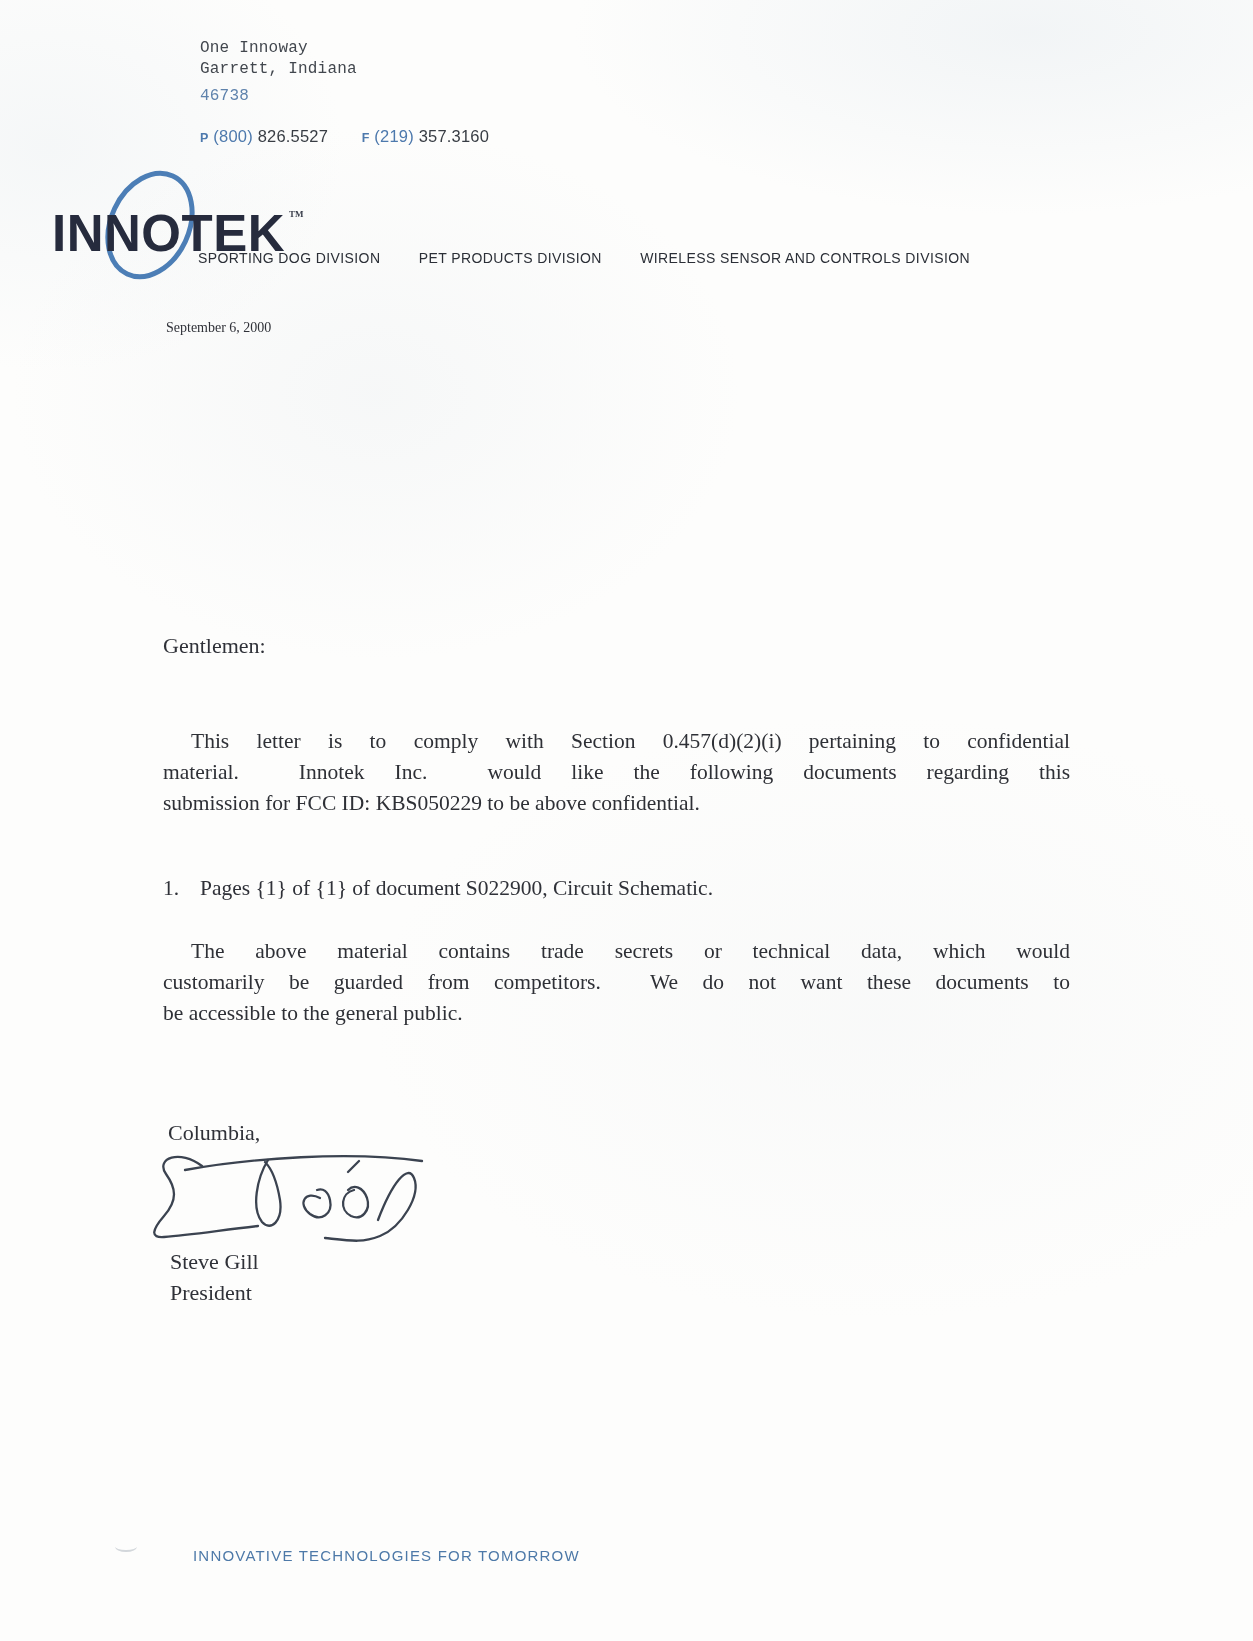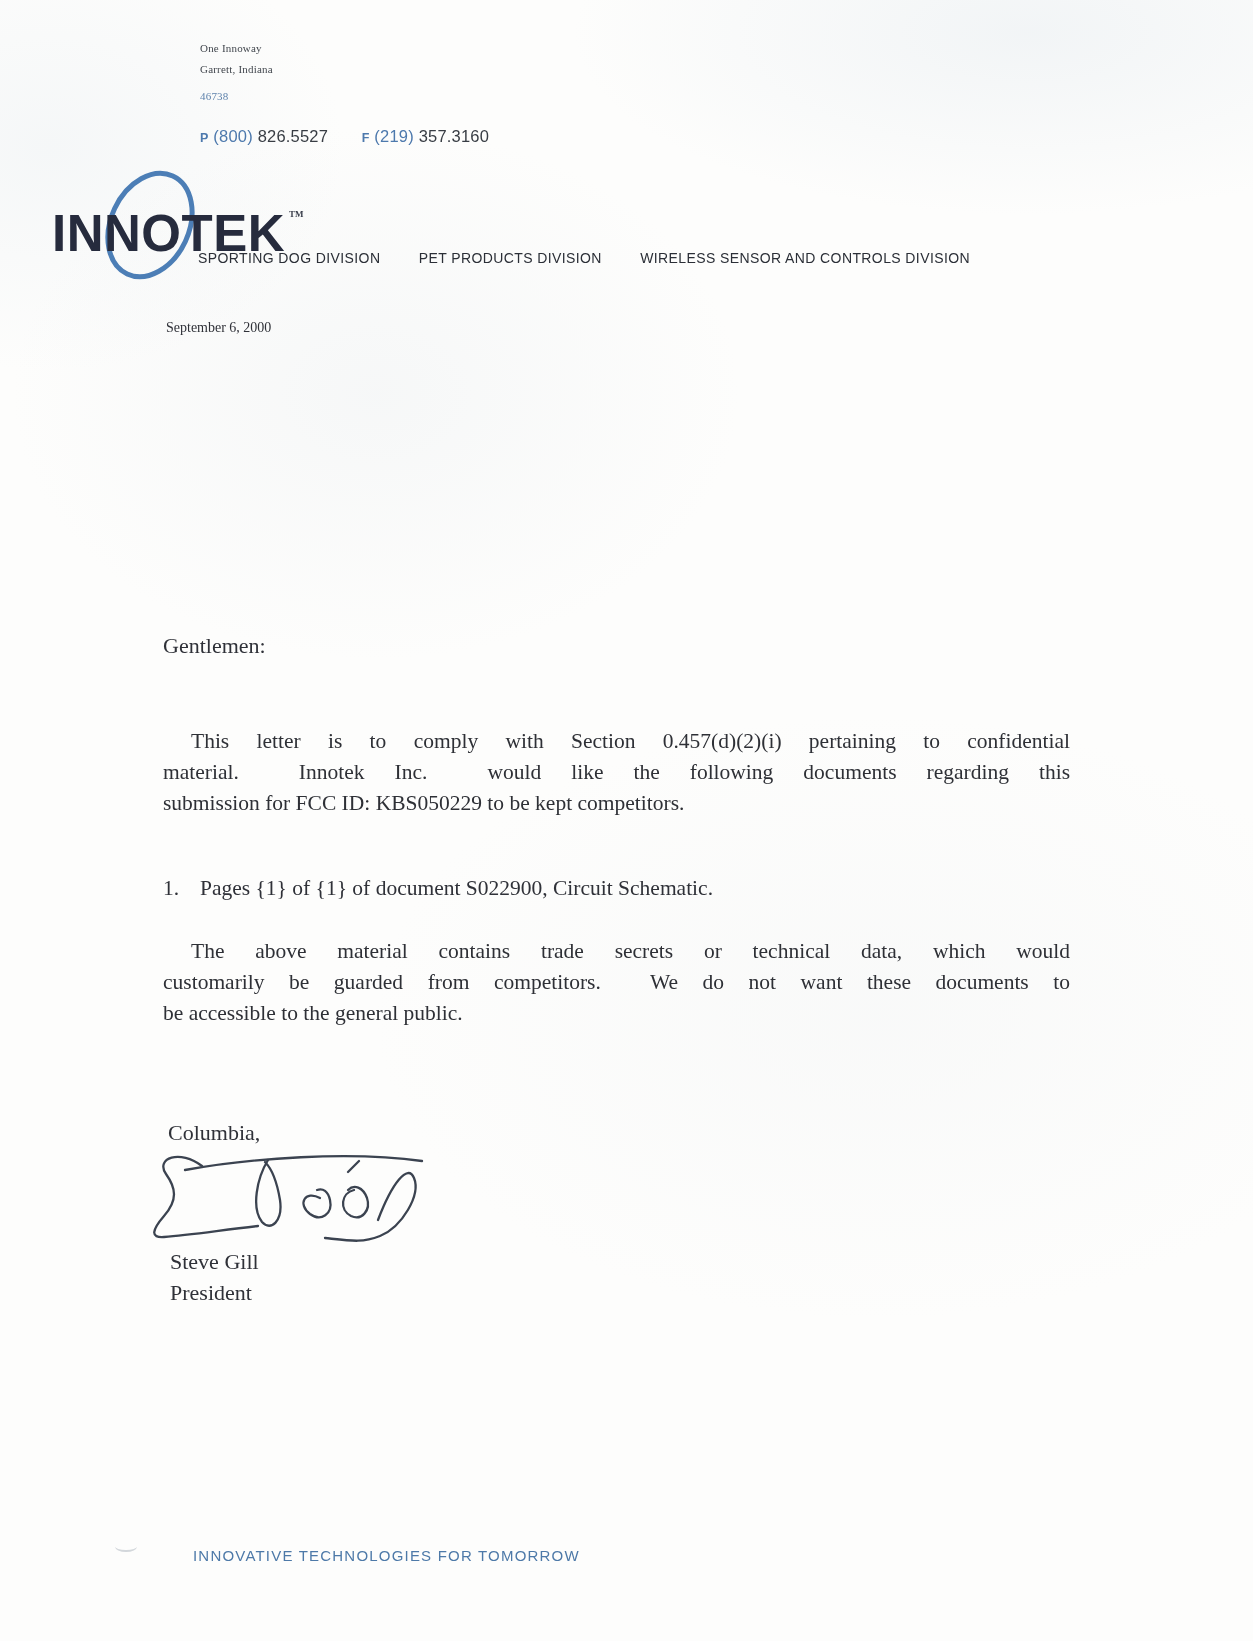--- a/index.html
+++ b/index.html
@@ -10,22 +10,22 @@
       radial-gradient(ellipse 650px 260px at 82% 2%, rgba(213,223,231,0.28), transparent 70%),
       radial-gradient(ellipse 420px 320px at 4% 9%, rgba(213,223,231,0.20), transparent 70%),
       radial-gradient(ellipse 520px 380px at 30% 24%, rgba(226,231,235,0.25), transparent 70%),
       radial-gradient(ellipse 700px 420px at 70% 62%, rgba(233,236,238,0.22), transparent 72%),
       #fdfdfc;
     font-family:"Liberation Serif", serif; color:#2f3138;
   }
   .abs { position:absolute; }
 
   
-  .addr { left:200px; top:38px; font-family:Liberation Serif, serif;
-          font-size:11px; line-height:21px; color:#42474e; letter-spacing:0.2px; }
+  .addr { left:200px; top:38px; font-family:Liberation Mono, monospace;
+          font-size:16px; line-height:21px; color:#42474e; letter-spacing:0.2px; }
   .addr .zip { margin-top:6px; color:#5e82ac; }
   .phone { left:200px; top:127px; font-family:Liberation Sans, sans-serif;
            font-size:16.5px; color:#383d44; letter-spacing:0.2px; }
   .phone .lbl { color:#4d79ad; font-size:12.5px; font-weight:bold; }
   .phone .blue { color:#4d79ad; }
   .phone .gap { display:inline-block; width:24px; }
 
   .logo-word { left:52px; top:211px; font-family:Liberation Sans, sans-serif;
                font-weight:bold; font-size:51px; line-height:46px; letter-spacing:0.5px;
                color:#262b3d; z-index:2; }
@@ -92,21 +92,21 @@
   </div>
 
   <div class="abs date">September 6, 2000</div>
 
 
   <div class="abs salutation">Gentlemen:</div>
 
   <div class="abs para para1">
     <div class="jline indent">This letter is to comply with Section 0.457(d)(2)(i) pertaining to confidential</div>
     <div class="jline">material. &nbsp;Innotek Inc. &nbsp;would like the following documents regarding this</div>
-    <div>submission for FCC ID: KBS050229 to be kept competitors.</div>
+    <div>submission for FCC ID: KBS050229 to be above confidential.</div>
   </div>
 
   <div class="abs list-line">
     <span class="num">1.</span>
     <span>Pages {1} of {1} of document S022900, Circuit Schematic.</span>
   </div>
 
   <div class="abs para para2">
     <div class="jline indent">The above material contains trade secrets or technical data, which would</div>
     <div class="jline">customarily be guarded from competitors. &nbsp;We do not want these documents to</div>

